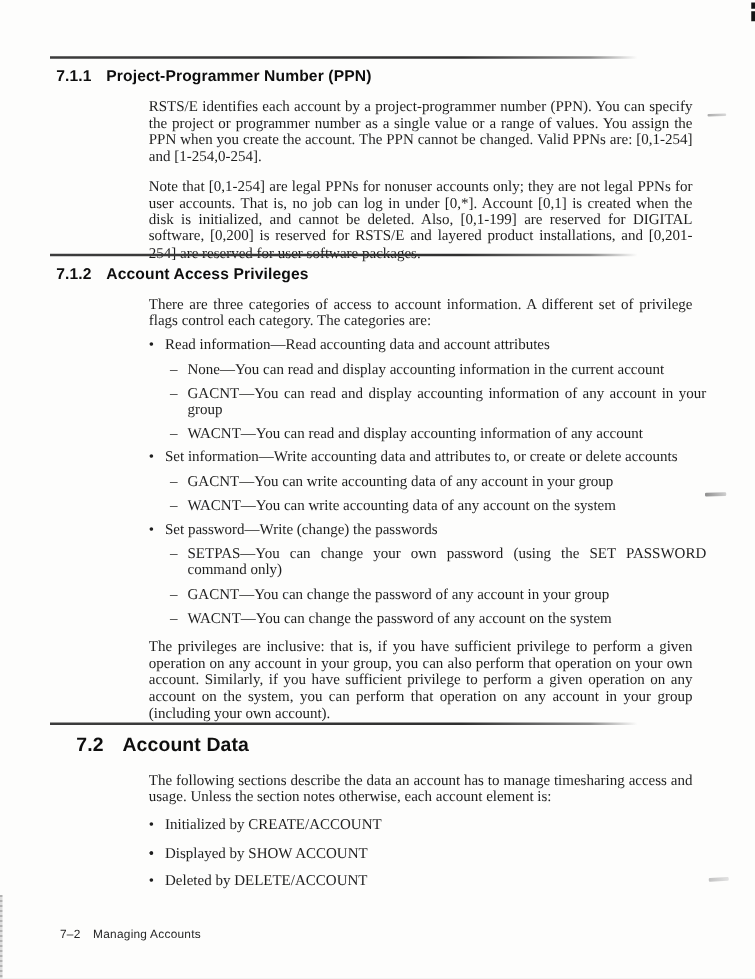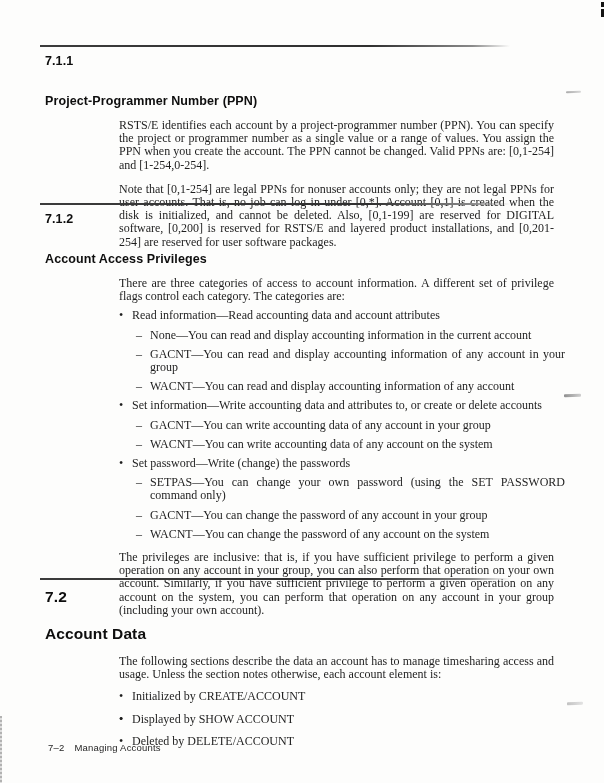--- a/index.html
+++ b/index.html
@@ -15,25 +15,24 @@
   .rule{
     margin-left:40px;width:470px;height:2px;
     background:linear-gradient(to right,#3c3c3c 0%,#2f2f2f 70%,#8a8a8a 92%,rgba(0,0,0,0) 100%);
   }
   .heading{
     margin:7px 0 0 45px;
     font-family:"Liberation Sans", sans-serif;
     font-weight:bold;font-size:12.5px;line-height:15px;
     color:#0e0e0e;letter-spacing:.1px;
     display:flex;
-    flex-direction:column;
   }
   .heading .sec-num{display:inline-block;width:40px;flex:0 0 40px;}
   .heading-lg{font-size:15.5px;line-height:19px;}
-  .heading-lg .sec-num{width:37px;flex:0 0 37px;}
+  .heading-lg .sec-num{width:37px;flex:0 0 37px;margin-left:16px;}
   .body-block{margin-left:119px;width:446px;}
   .para{
     margin:10px 11px 0 0;
     font-size:12px;line-height:13.2px;
     text-align:justify;
   }
   .blist{margin-top:2px;}
   .bullet-item{
     position:relative;margin-top:6px;padding-left:13px;
     font-size:12px;line-height:13.2px;text-align:justify;

